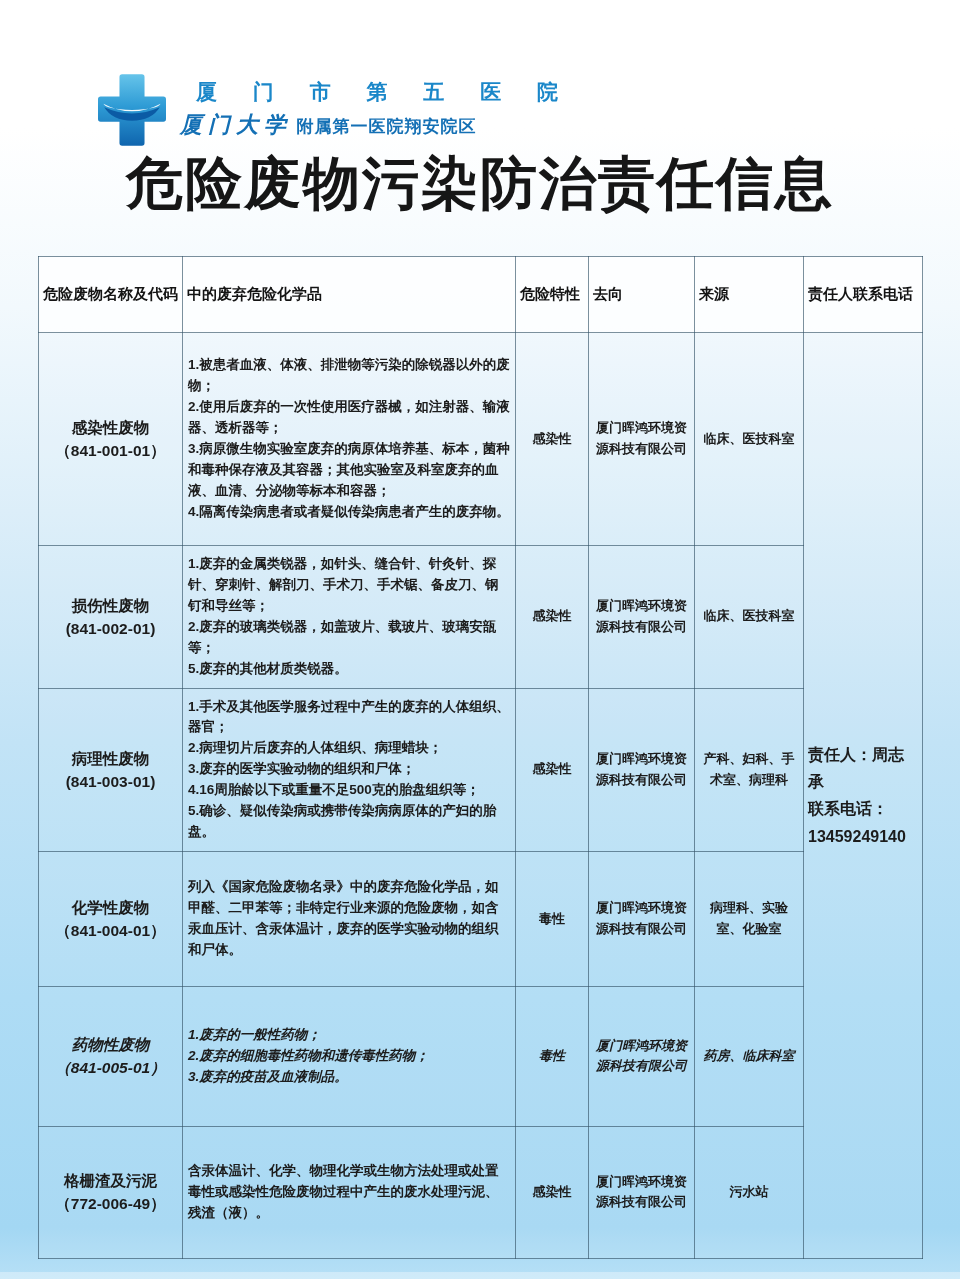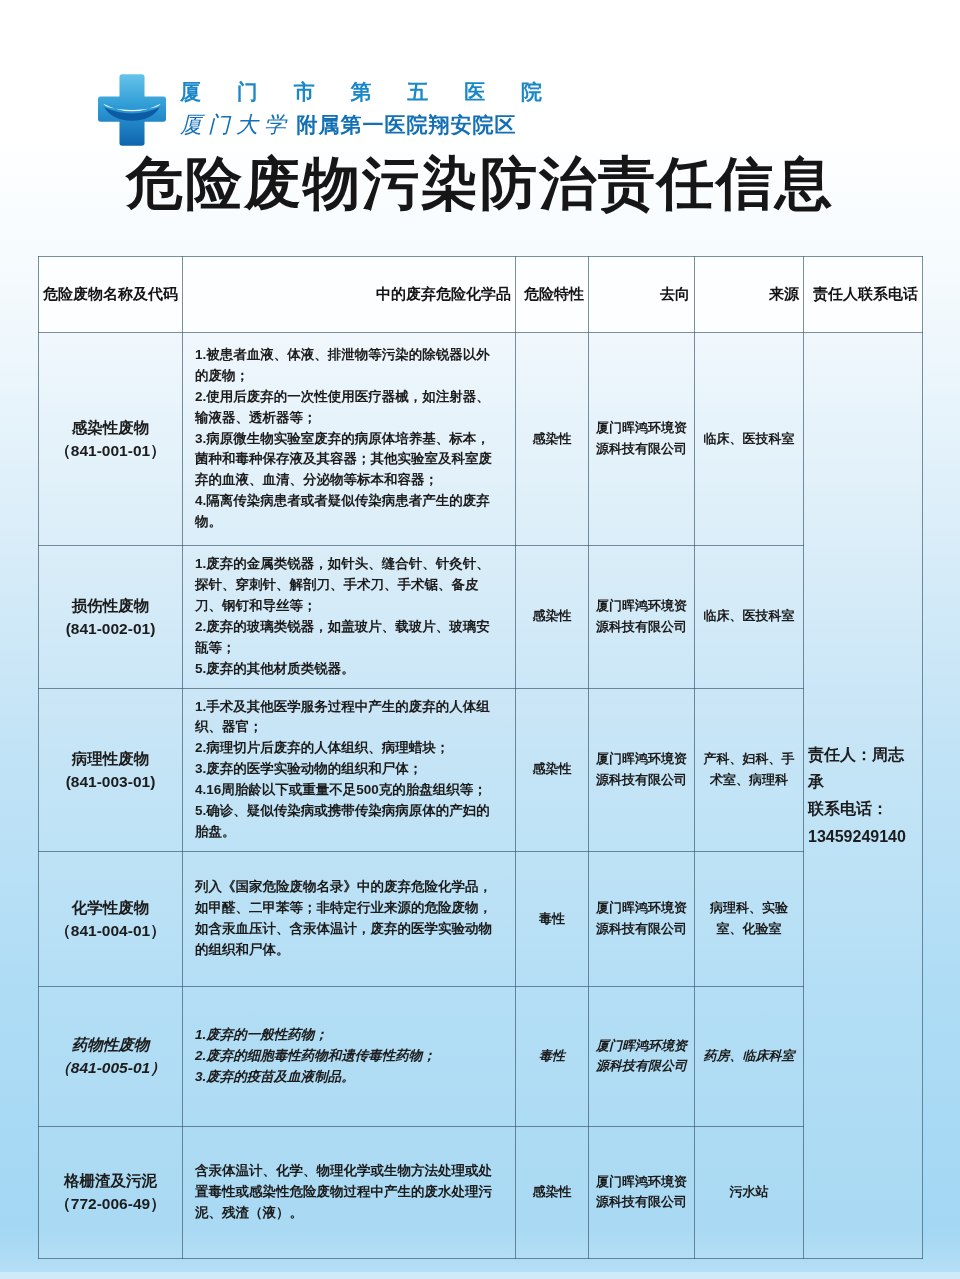--- a/index.html
+++ b/index.html
@@ -5,47 +5,47 @@
   html,body{margin:0;padding:0;}
   body{
     width:960px;height:1279px;position:relative;overflow:hidden;
     font-family:"Liberation Sans","DejaVu Sans",sans-serif;
     background:linear-gradient(180deg,#ffffff 0%,#ffffff 10%,#f2f9fd 24%,#dceef9 40%,#c2e3f6 58%,#aedcf5 78%,#a3d7f3 96%,#b7e0f6 100%);
   }
   
   .logo{position:absolute;left:98px;top:72px;display:flex;align-items:flex-start;}
   .logo-cross{width:68px;height:76px;flex:0 0 auto;}
   .logo-text{margin-left:14px;padding-top:6px;color:#1a7fc1;}
-  .hospital-name{font-size:21px;font-weight:bold;letter-spacing:15px;color:#1a87c9;white-space:nowrap;}
+  .hospital-name{font-size:21px;font-weight:bold;letter-spacing:15px;color:#1a87c9;white-space:nowrap;margin-left:16px;}
   .affiliation{margin-top:4px;white-space:nowrap;color:#1470b5;}
-  .affiliation .script{font-size:22px;font-style:italic;font-weight:normal;letter-spacing:6px;font-family:"DejaVu Serif",serif;}
-  .affiliation .rest{font-size:21px;font-weight:bold;letter-spacing:1px;}
+  .affiliation .script{font-size:22px;font-style:italic;font-weight:bold;letter-spacing:6px;font-family:"DejaVu Serif",serif;}
+  .affiliation .rest{font-size:17px;font-weight:bold;letter-spacing:1px;}
   
   .page-title{
     position:absolute;top:146px;left:0;width:100%;text-align:center;
     font-family:"DejaVu Serif","Liberation Serif",serif;
     font-size:57px;font-weight:900;color:#161616;letter-spacing:2px;
   }
   
   .table-wrap{position:absolute;left:38px;top:256px;}
   table{border-collapse:collapse;table-layout:fixed;width:884px;}
   col.c1{width:144px}col.c2{width:333px}col.c3{width:73px}
   col.c4{width:106px}col.c5{width:109px}col.c6{width:119px}
   th,td{border:1px solid rgba(54,84,104,0.65);vertical-align:middle;color:#1c1c1c;}
   thead tr{height:76px;}
-  thead th{background:rgba(255,255,255,0.78);font-size:15px;font-weight:bold;text-align:right;padding:4px;color:#141414;}
+  thead th{background:rgba(255,255,255,0.78);font-size:15px;font-weight:bold;text-align:left;padding:4px;color:#141414;}
   tbody tr:nth-child(1){height:213px;}
   tbody tr:nth-child(2){height:140px;}
   tbody tr:nth-child(3){height:140px;}
   tbody tr:nth-child(4){height:135px;}
   tbody tr:nth-child(5){height:140px;font-style:italic;}
   tbody tr:nth-child(6){height:132px;}
   td{background:rgba(255,255,255,0.07);}
   td.name-cell{text-align:center;font-size:15.5px;font-weight:bold;padding:16px;line-height:1.5;}
-  td.process-cell{font-size:13.5px;font-weight:bold;text-align:left;padding:8px 12px;line-height:1.55;white-space:pre-line;}
+  td.process-cell{font-size:13.5px;font-weight:bold;text-align:left;padding:8px 5px;line-height:1.55;white-space:pre-line;}
   td.hazard-cell,td.dest-cell,td.source-cell{text-align:center;font-size:13px;font-weight:bold;padding:4px 6px;line-height:1.6;}
   td.contact-cell{text-align:left;font-size:16px;font-weight:bold;padding:4px;line-height:1.7;white-space:pre-line;}
   .bottom-strip{position:absolute;left:0;bottom:0;width:100%;height:7px;background:rgba(255,255,255,0.35);}
 </style>
 </head>
 <body>
 
 <div class="logo">
   <svg class="logo-cross" viewBox="0 0 76 84" xmlns="http://www.w3.org/2000/svg">
     <defs>

